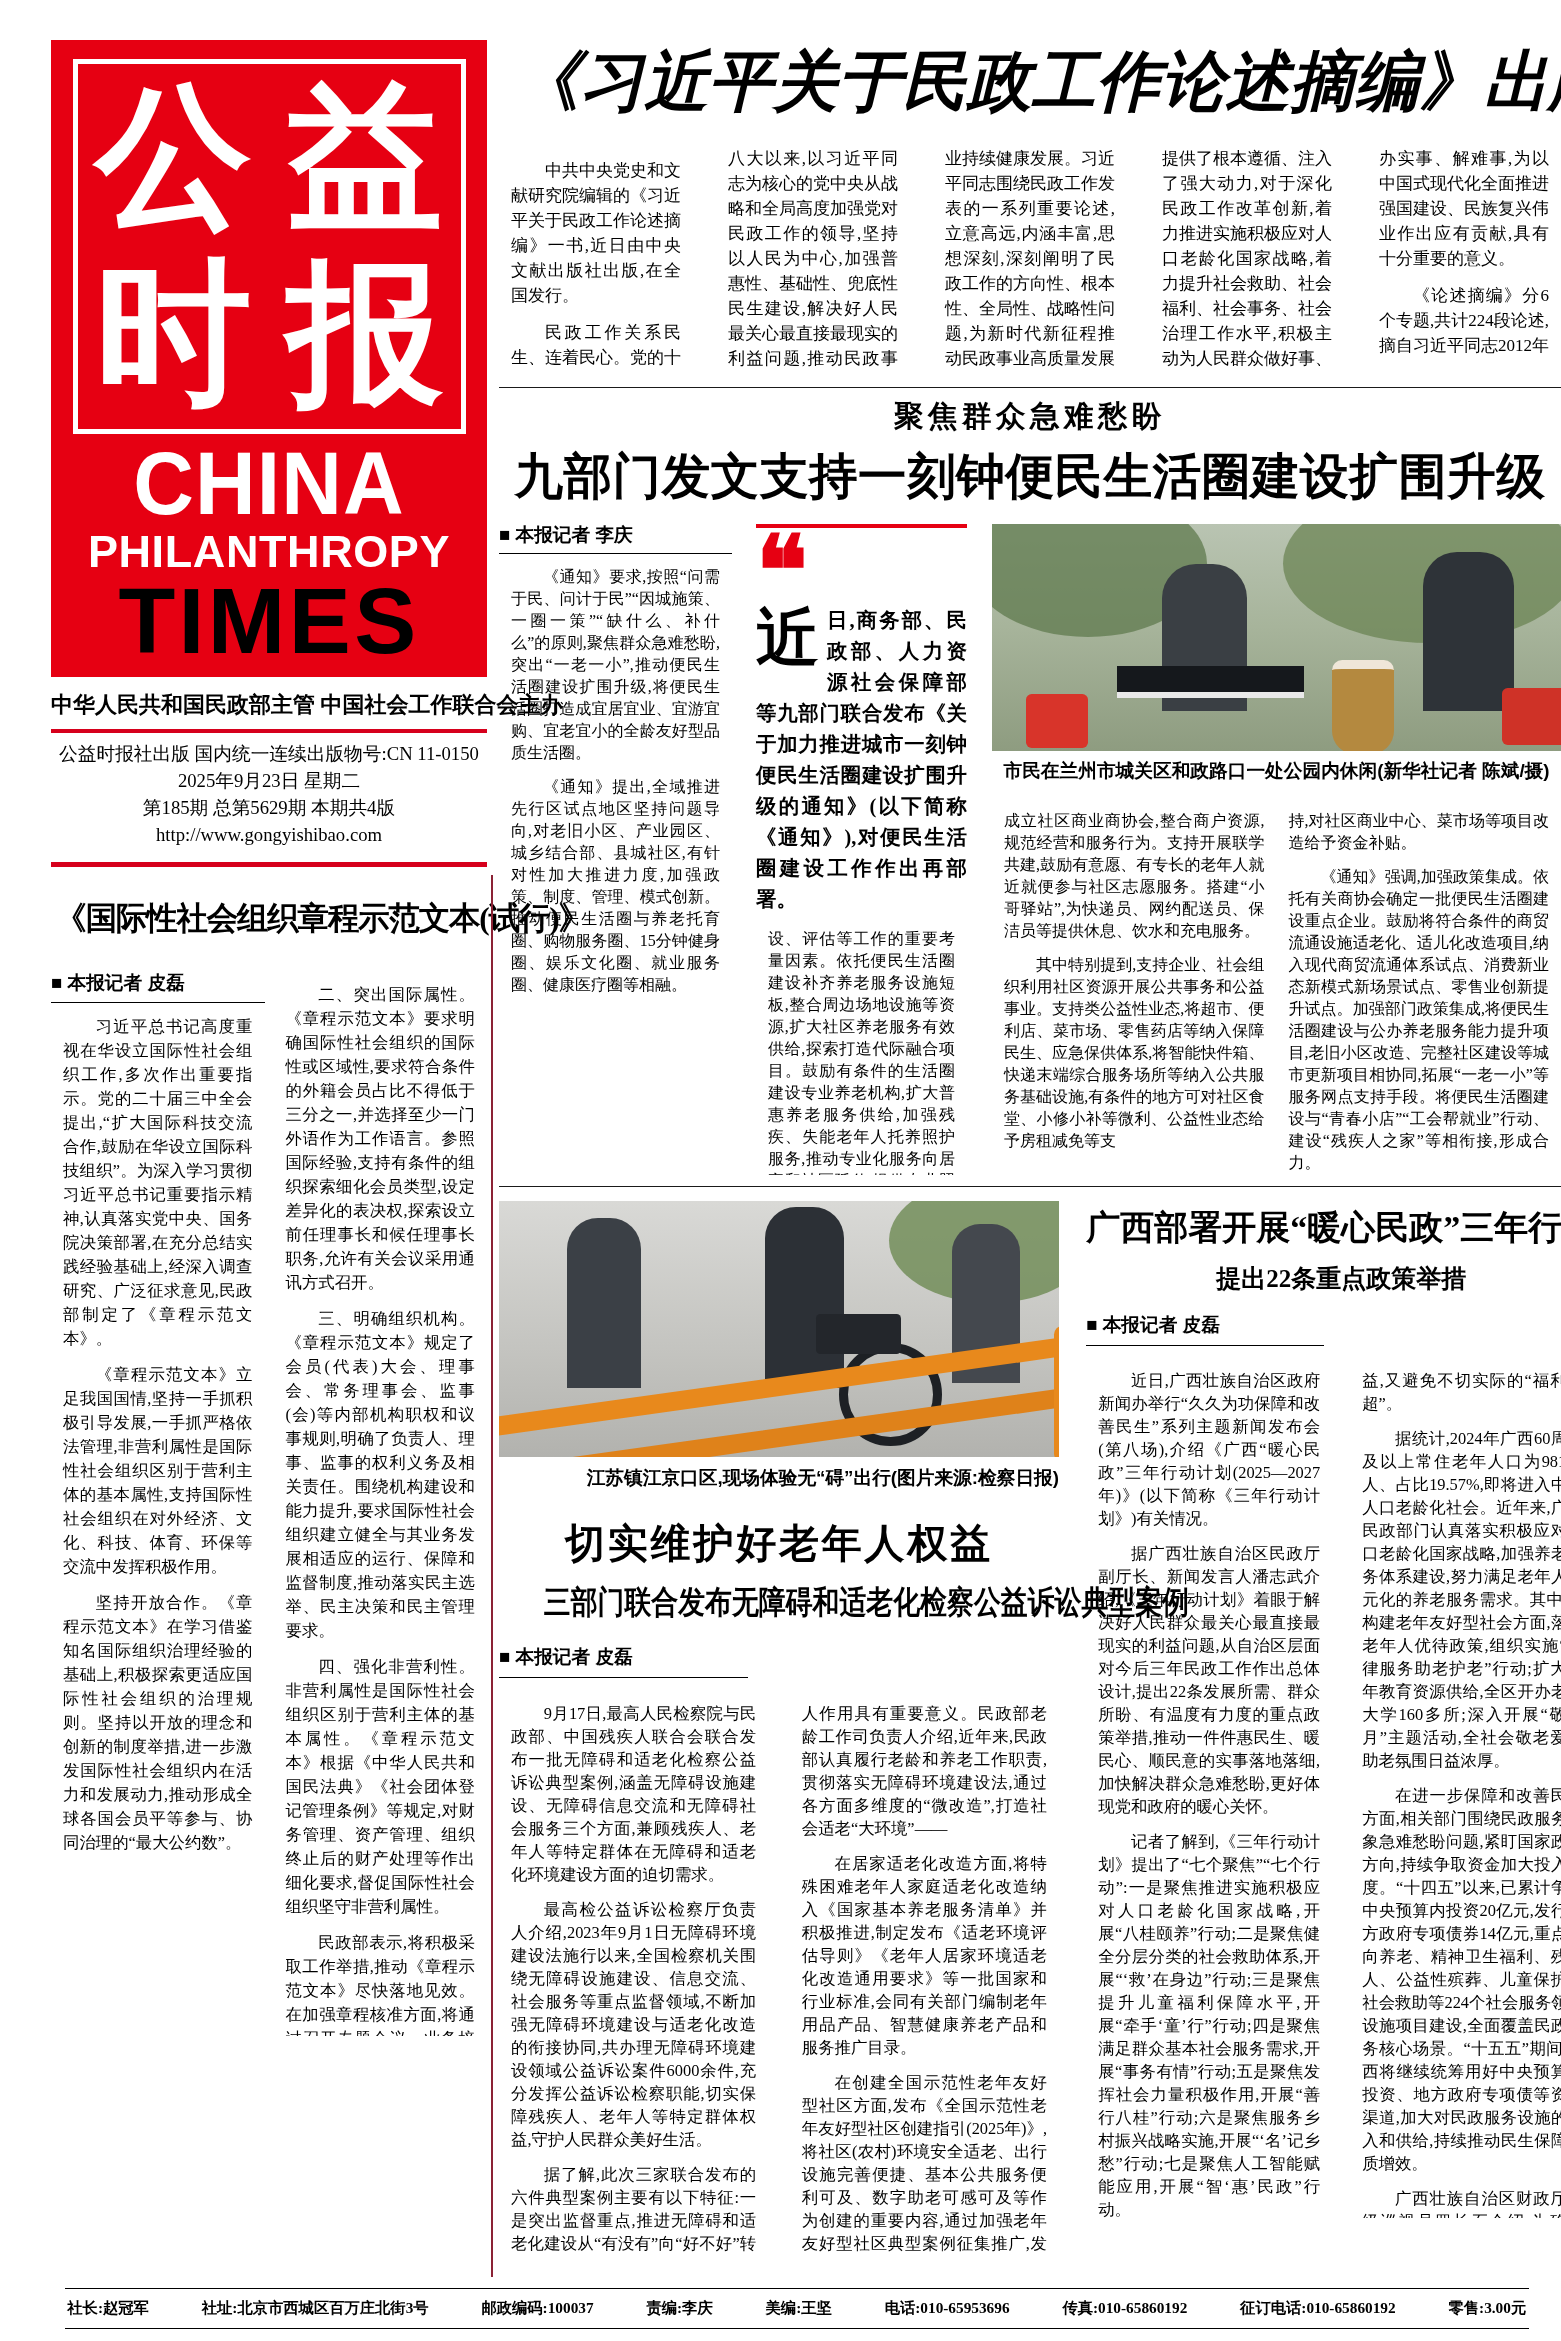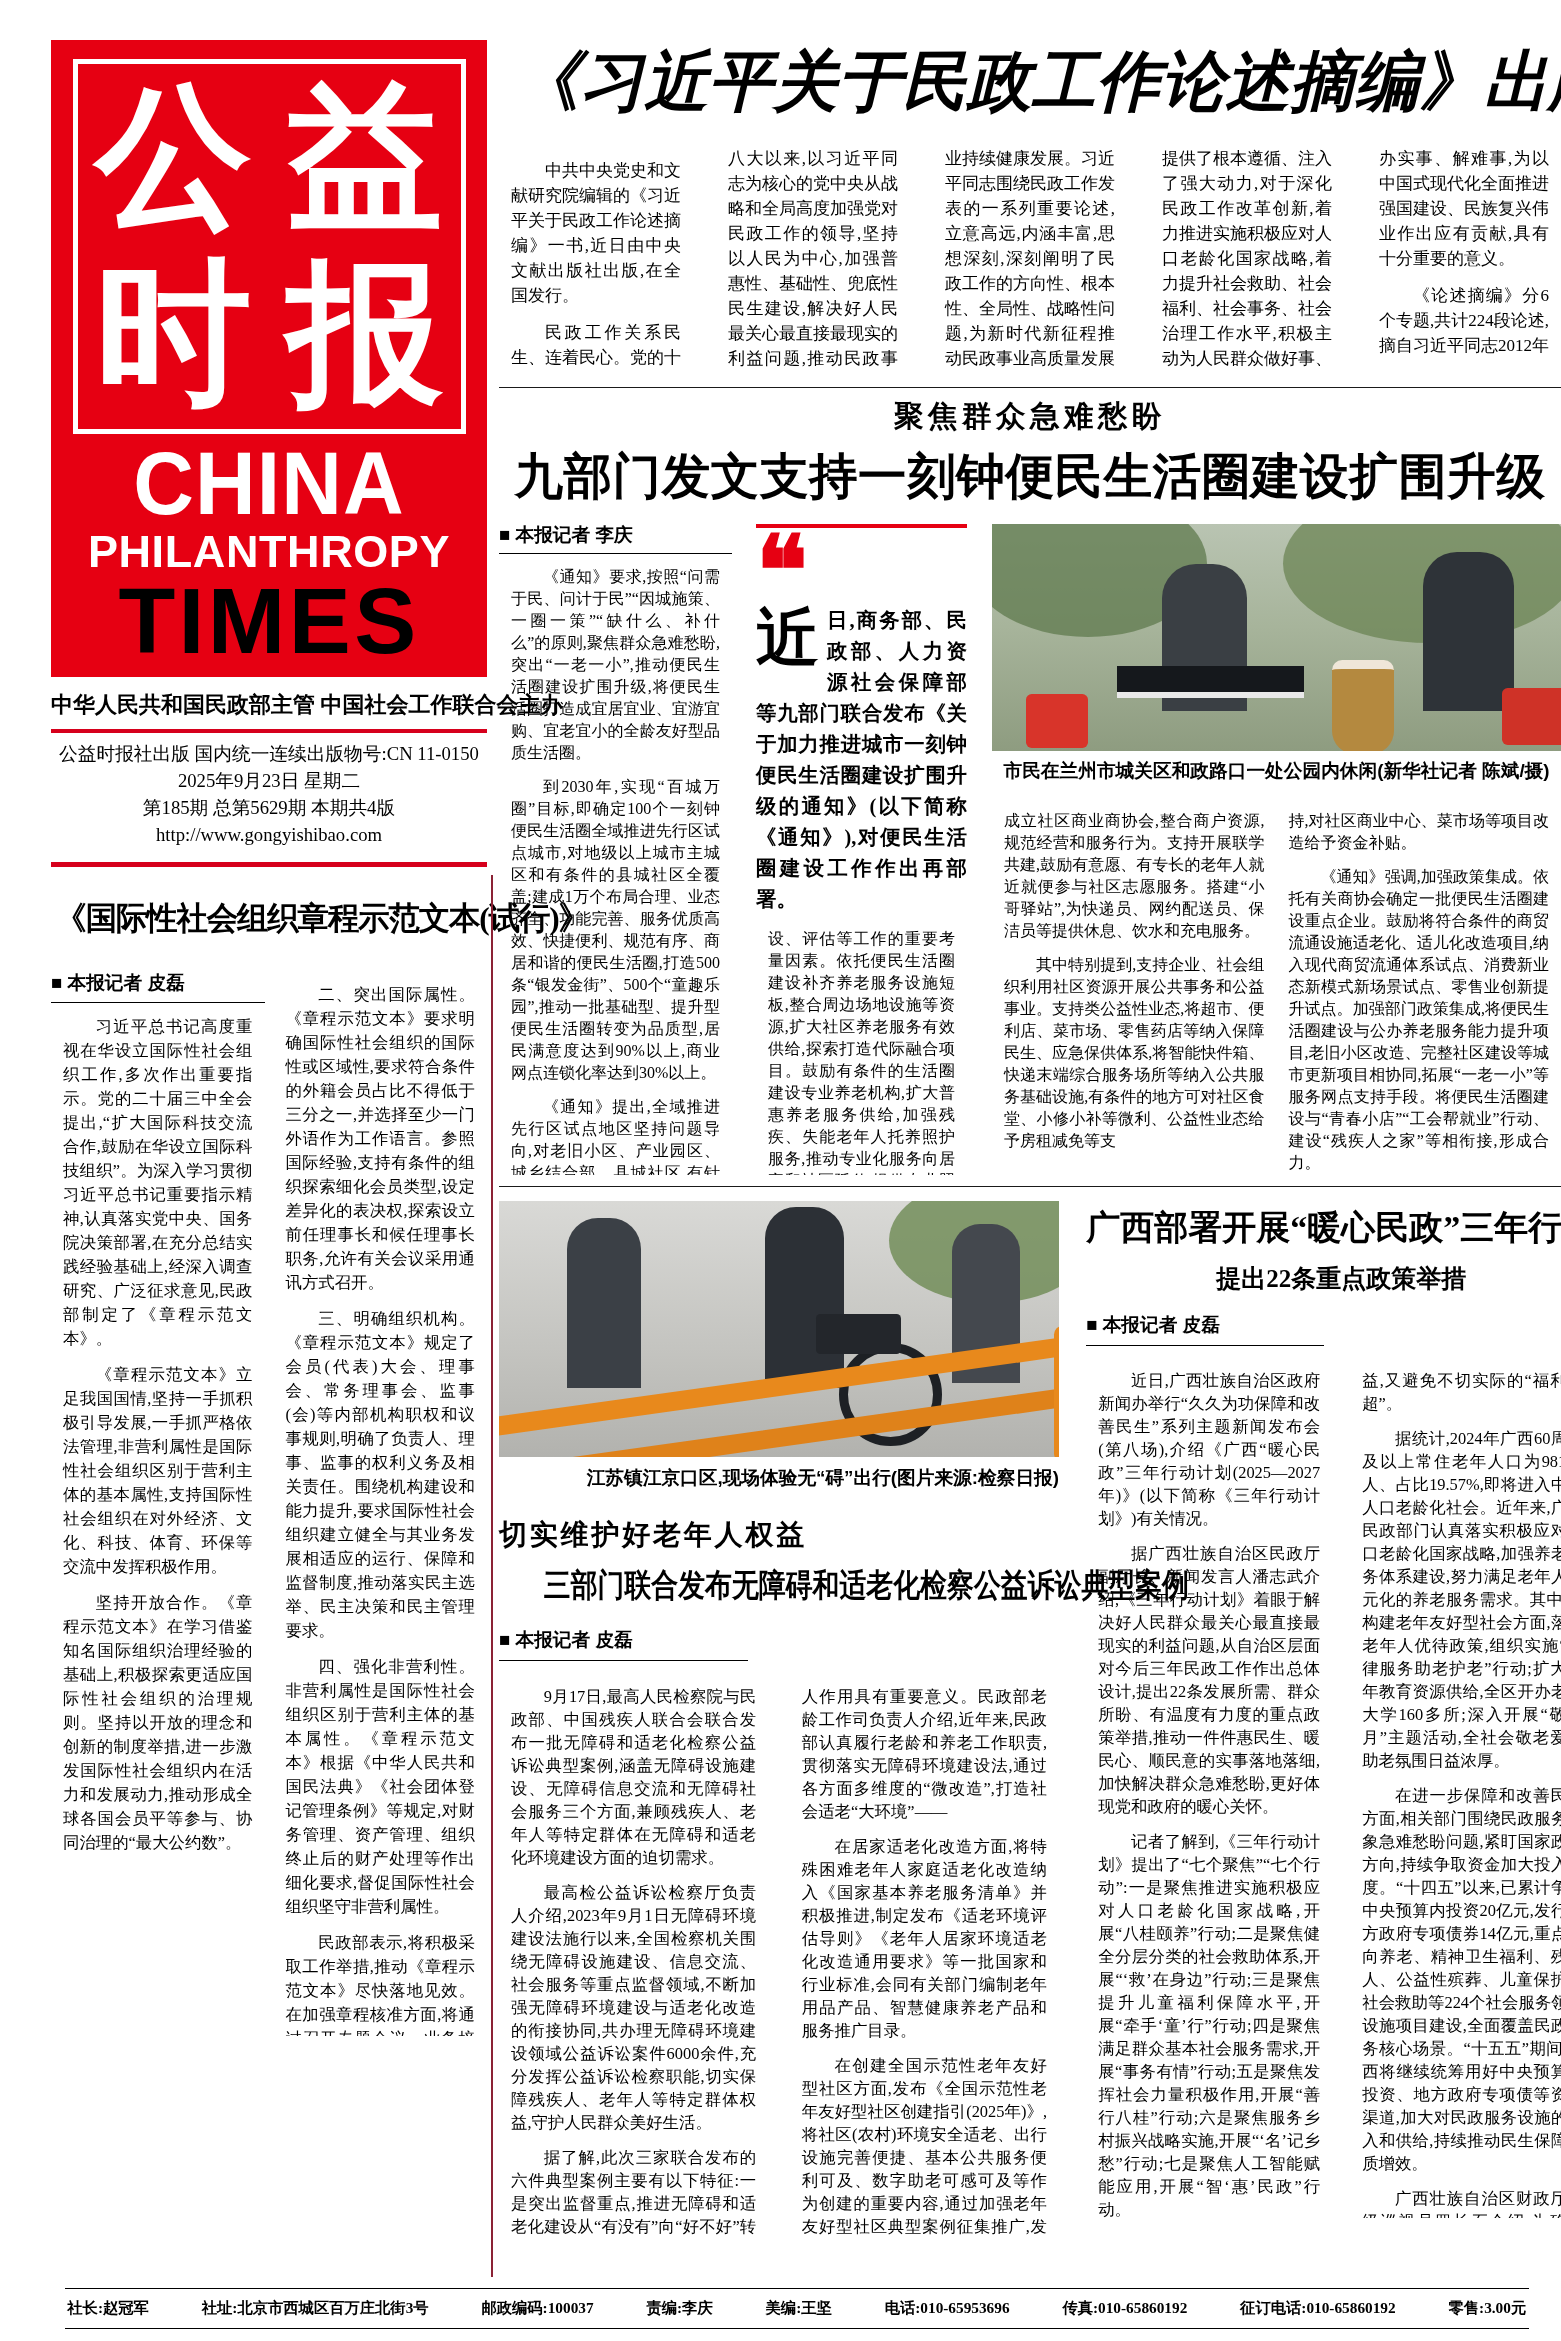--- a/index.html
+++ b/index.html
@@ -65,22 +65,22 @@
   .rp-cols{display:flex;height:374px;overflow:hidden;}
   .rp-cols > div{flex:1;}
 
   .bottom{display:flex;margin-top:10.2px;border-top:1.7px solid #1a1a1a;padding-top:14.7px;}
   .case{width:560px;}
   .vrule{width:1.7px;background:#8b2235;margin:0 12.5px 0 14.7px;}
   .guangxi{flex:1;}
   .photo2{height:256px;background:linear-gradient(180deg,#d9d9d6 0%,#c3c3bf 60%,#b2b2ae 100%);}
   .caption2{font-family:"Liberation Sans",sans-serif;font-weight:700;font-size:18.7px;
             text-align:right;margin:8px 0 25px;}
-  .kicker2{font-family:"Liberation Sans",sans-serif;font-weight:700;
-           font-size:28px;letter-spacing:2.8px;}
+  .kicker2{text-align:center;font-family:"Liberation Sans",sans-serif;font-weight:700;
+           font-size:40px;letter-spacing:2.8px;}
   .case h3{margin:10.2px 0 19px;text-align:center;font-weight:900;font-size:32px;
            transform:scaleX(.84);white-space:nowrap;}
   .case-cols{display:flex;gap:21.5px;height:567px;overflow:hidden;font-size:16.4px;line-height:23px;text-align:justify;}
   .case-cols > div{flex:1;}
   .guangxi h3{margin:3.4px 0 0;text-align:center;font-weight:900;font-size:34px;letter-spacing:0px;white-space:nowrap;}
   .subhead{text-align:center;font-weight:700;font-size:25px;margin:11.3px 0 17px;}
   .gx-cols{display:flex;gap:18px;height:861px;overflow:hidden;font-size:16.4px;line-height:23px;text-align:justify;}
   .gx-cols > div{flex:1;}
 
   .pagefooter{position:absolute;left:65px;top:2288px;width:1459px;border-top:1.7px solid #000;
@@ -161,21 +161,20 @@
 
     <section class="circle-story">
       <div class="kicker">聚焦群众急难愁盼</div>
       <h2>九部门发文支持一刻钟便民生活圈建设扩围升级</h2>
       <div class="circle-body">
 
         <div class="colA">
           <div class="byline">■ 本报记者  李庆</div>
           <div>
               <p class="para">《通知》要求,按照“问需于民、问计于民”“因城施策、一圈一策”“缺什么、补什么”的原则,聚焦群众急难愁盼,突出“一老一小”,推动便民生活圈建设扩围升级,将便民生活圈打造成宜居宜业、宜游宜购、宜老宜小的全龄友好型品质生活圈。</p>
-              <p class="para">到2030年,实现“百城万圈”目标,即确定100个一刻钟便民生活圈全域推进先行区试点城市,对地级以上城市主城区和有条件的县城社区全覆盖;建成1万个布局合理、业态齐全、功能完善、服务优质高效、快捷便利、规范有序、商居和谐的便民生活圈,打造500条“银发金街”、500个“童趣乐园”,推动一批基础型、提升型便民生活圈转变为品质型,居民满意度达到90%以上,商业网点连锁化率达到30%以上。</p>
               <p class="para">《通知》提出,全域推进先行区试点地区坚持问题导向,对老旧小区、产业园区、城乡结合部、县城社区,有针对性加大推进力度,加强政策、制度、管理、模式创新。推动便民生活圈与养老托育圈、购物服务圈、15分钟健身圈、娱乐文化圈、就业服务圈、健康医疗圈等相融。</p>
             </div>
         </div>
 
         <div class="colB">
           <div class="quote">
             <div class="quote-mark">❝</div>
             <p class="quote-text"><span class="dropcap">近</span><span>日,商务部、民政部、人力资源社会保障部等九部门联合发布《关于加力推进城市一刻钟便民生活圈建设扩围升级的通知》(以下简称《通知》),对便民生活圈建设工作作出再部署。</span></p>
           </div>
           <div class="cont">

